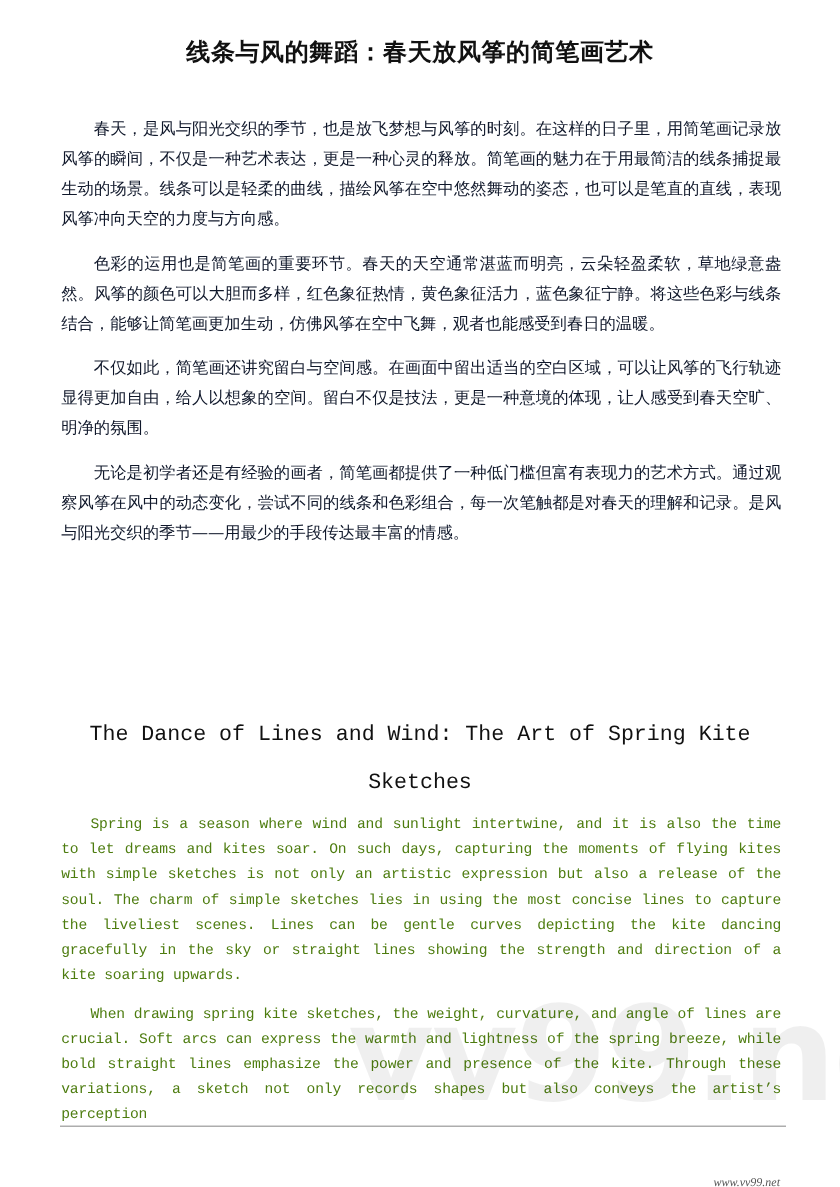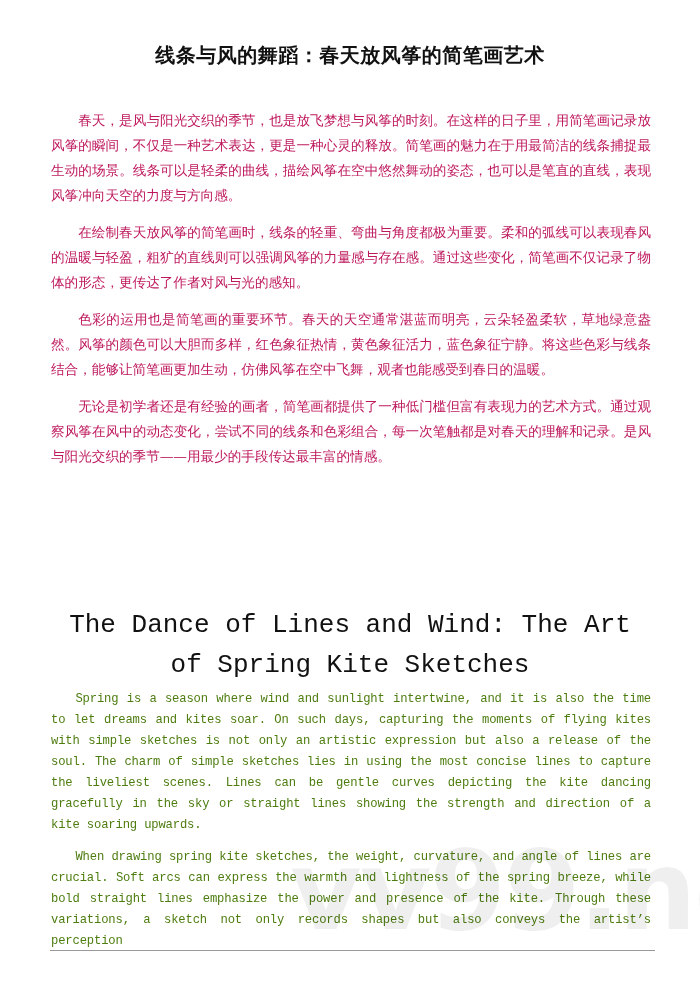--- a/index.html
+++ b/index.html
@@ -1,31 +1,31 @@
 <!DOCTYPE html>
 <html><head>
 <meta charset="utf-8">
 <style>
   html, body { margin:0; padding:0; background:#ffffff; }
   body { width:700px; height:989px; position:relative; overflow:hidden; color:#222; }
-  .page { position:absolute; left:0; top:12px; width:700px; height:809px; }
+  .page { position:absolute; left:0; top:0; width:700px; height:809px; }
   .zh-title {
     position:absolute; left:0; width:700px; top:30px; text-align:center;
     font-family:"DejaVu Sans", sans-serif; font-weight:bold; font-size:20px; color:#111;
     letter-spacing:0.5px;
   }
   .zh-body {
     position:absolute; left:51px; width:600px; top:96px;
-    font-family:"DejaVu Serif", serif; font-size:13.6px; line-height:25px; color:#be185d;
+    font-family:"DejaVu Serif", serif; font-size:13.6px; line-height:25px; color:#0f172a;
     text-align:justify;
   }
   .zh-body p { margin:0 0 12px 0; text-indent:2em; }
   .en-title {
     position:absolute; left:60px; width:580px; top:593px; text-align:center;
-    font-family:"Liberation Mono", monospace; font-size:26px; line-height:40px; color:#111;
+    font-family:"Liberation Mono", monospace; font-size:18px; line-height:40px; color:#111;
   }
   .en-body {
     position:absolute; left:51px; width:600px; top:677px;
     font-family:"Liberation Mono", monospace; font-size:12.2px; line-height:21px; color:#4d7c0f;
     text-align:justify; letter-spacing:-0.15px;
   }
   .en-body p { margin:0 0 11px 0; text-indent:2em; }
   .watermark {
     position:absolute; left:290px; top:815px;
     font-family:"DejaVu Sans", sans-serif; font-weight:bold; font-size:110px;
@@ -41,22 +41,22 @@
   }
 </style>
 </head>
 <body>
 
 <div class="page">
   <div class="zh-title">线条与风的舞蹈：春天放风筝的简笔画艺术</div>
 
   <div class="zh-body">
     <p>春天，是风与阳光交织的季节，也是放飞梦想与风筝的时刻。在这样的日子里，用简笔画记录放风筝的瞬间，不仅是一种艺术表达，更是一种心灵的释放。简笔画的魅力在于用最简洁的线条捕捉最生动的场景。线条可以是轻柔的曲线，描绘风筝在空中悠然舞动的姿态，也可以是笔直的直线，表现风筝冲向天空的力度与方向感。</p>
-    <p>在绘制春天放风筝的简笔画时，线条的轻重、弯曲与角度都极为重要。柔和的弧线可以表现春风的温暖与轻盈，粗犷的直线则可以强调风筝的力量感与存在感。通过这些变化，简笔画不仅记录了物体的形态，更传达了作者对风与光的感知。</p>
     <p>色彩的运用也是简笔画的重要环节。春天的天空通常湛蓝而明亮，云朵轻盈柔软，草地绿意盎然。风筝的颜色可以大胆而多样，红色象征热情，黄色象征活力，蓝色象征宁静。将这些色彩与线条结合，能够让简笔画更加生动，仿佛风筝在空中飞舞，观者也能感受到春日的温暖。</p>
+    <p>不仅如此，简笔画还讲究留白与空间感。在画面中留出适当的空白区域，可以让风筝的飞行轨迹显得更加自由，给人以想象的空间。留白不仅是技法，更是一种意境的体现，让人感受到春天空旷、明净的氛围。</p>
     <p>无论是初学者还是有经验的画者，简笔画都提供了一种低门槛但富有表现力的艺术方式。通过观察风筝在风中的动态变化，尝试不同的线条和色彩组合，每一次笔触都是对春天的理解和记录。是风与阳光交织的季节——用最少的手段传达最丰富的情感。</p>
   </div>
 
   <div class="en-title">The Dance of Lines and Wind: The Art of Spring Kite Sketches</div>
 
   <div class="en-body">
     <p>Spring is a season where wind and sunlight intertwine, and it is also the time to let dreams and kites soar. On such days, capturing the moments of flying kites with simple sketches is not only an artistic expression but also a release of the soul. The charm of simple sketches lies in using the most concise lines to capture the liveliest scenes. Lines can be gentle curves depicting the kite dancing gracefully in the sky or straight lines showing the strength and direction of a kite soaring upwards.</p>
     <p>When drawing spring kite sketches, the weight, curvature, and angle of lines are crucial. Soft arcs can express the warmth and lightness of the spring breeze, while bold straight lines emphasize the power and presence of the kite. Through these variations, a sketch not only records shapes but also conveys the artist’s perception</p>
   </div>
 

